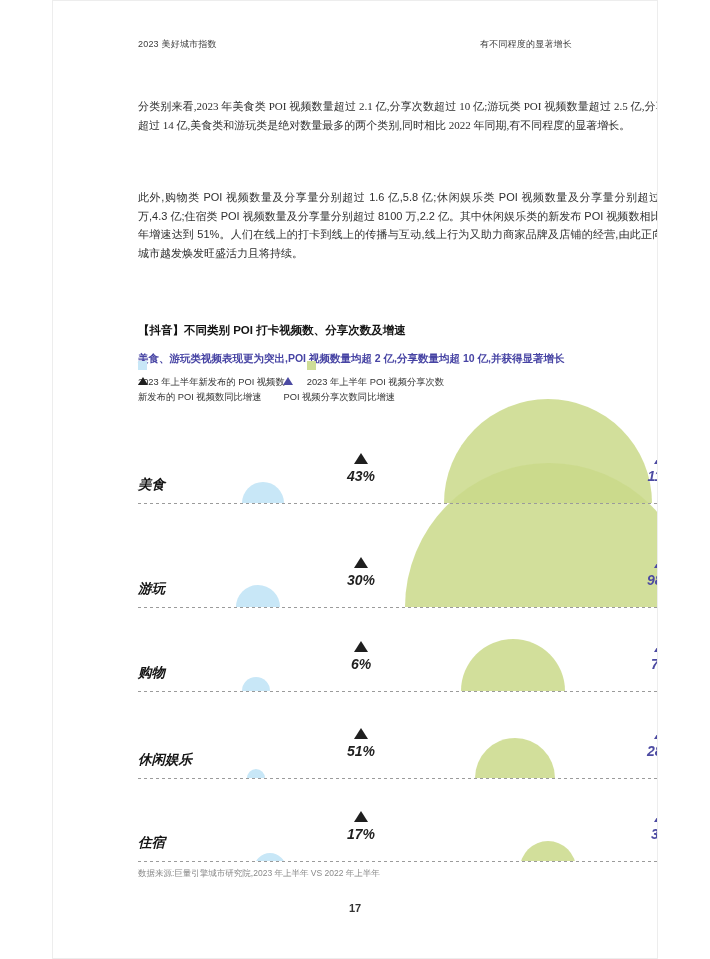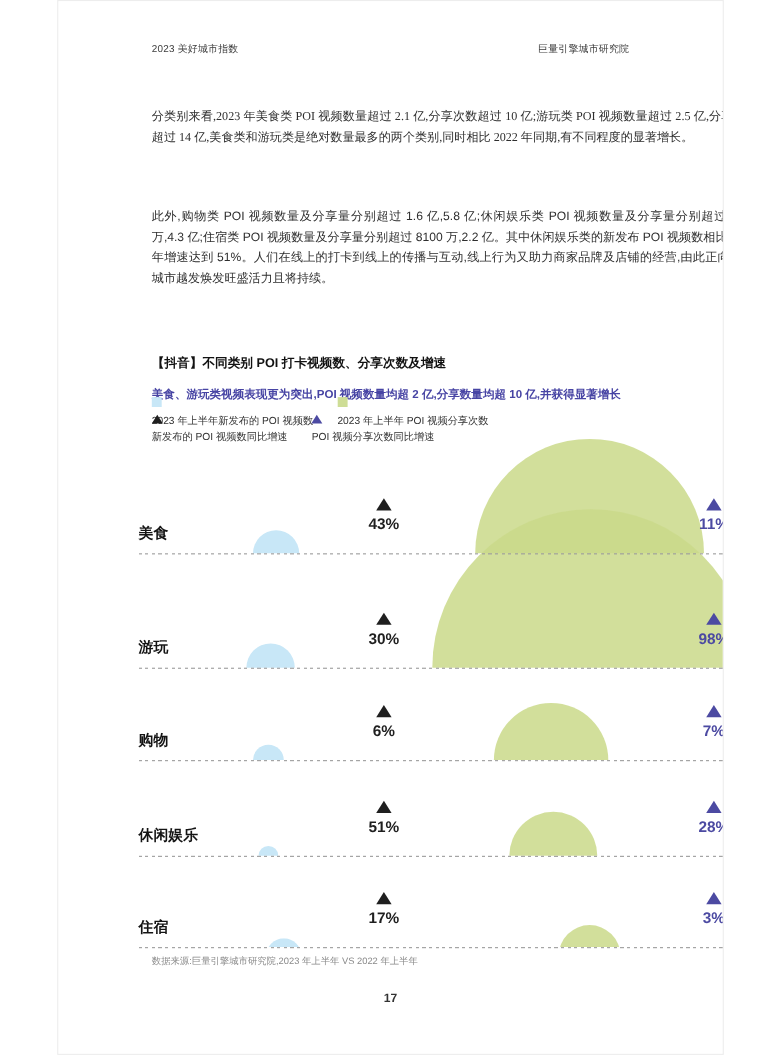--- a/index.html
+++ b/index.html
@@ -28,21 +28,21 @@
   .lg1 { top:360px; } .lg2 { top:376px; }
   .legend-item { display:flex; gap:6px;flex-direction:column; }
   .sq { width:9px; height:9px; display:inline-block; }
   .sq-blue { background:#c8e7f7; }
   .sq-green { background:#cedd96; }
   .tri-sm { width:0; height:0; border-left:5px solid transparent;
             border-right:5px solid transparent; display:inline-block; }
   .tri-sm-black { border-bottom:8px solid #1f1f1f; }
   .tri-sm-purple { border-bottom:8px solid #4c4aa2; }
   
-  .chart { position:absolute; left:73px; top:396px; width:548px; height:465px; }
+  .chart { position:absolute; left:85px; top:396px; width:548px; height:465px;font-style:italic; }
   .baseline { position:absolute; left:0; width:548px; height:1px; z-index:2;
     background:repeating-linear-gradient(90deg,#9b9b9b 0,#9b9b9b 3px,transparent 3px,transparent 6px); }
   .b1{top:106px} .b2{top:210px} .b3{top:294px} .b4{top:381px} .b5{top:464px}
   .cat { position:absolute; left:0; font-size:13.5px; font-weight:bold;
          color:#141414; z-index:3; }
   .cat1{top:79px} .cat2{top:183px} .cat3{top:267px} .cat4{top:354px} .cat5{top:437px}
   .dome { position:absolute; z-index:1;
           border-radius:50% 50% 0 0 / 100% 100% 0 0; }
   .blue { background:#c8e7f7; }
   .green { background:rgba(202,217,138,0.85); }
@@ -75,21 +75,21 @@
   .pageno { position:absolute; left:0; right:0; top:901px; text-align:center;
             font-size:11px; font-weight:bold; color:#333; }
 </style>
 </head>
 <body>
 
 <div class="page">
 
   <div class="hdr">
     <span>2023 美好城市指数</span>
-    <span>巨量引擎城市研究院</span>
+    <span>有不同程度的显著增长</span>
   </div>
 
   <p class="para p1">分类别来看,2023 年美食类 POI 视频数量超过 2.1 亿,分享次数超过 10 亿;游玩类 POI 视频数量超过 2.5 亿,分享次数超过 14 亿,美食类和游玩类是绝对数量最多的两个类别,同时相比 2022 年同期,有不同程度的显著增长。</p>
   <p class="para p2">此外,购物类 POI 视频数量及分享量分别超过 1.6 亿,5.8 亿;休闲娱乐类 POI 视频数量及分享量分别超过 9800 万,4.3 亿;住宿类 POI 视频数量及分享量分别超过 8100 万,2.2 亿。其中休闲娱乐类的新发布 POI 视频数相比 2022 年增速达到 51%。人们在线上的打卡到线上的传播与互动,线上行为又助力商家品牌及店铺的经营,由此正向循环,城市越发焕发旺盛活力且将持续。</p>
 
   <div class="fig-title">【抖音】不同类别 POI 打卡视频数、分享次数及增速</div>
   <div class="fig-sub">美食、游玩类视频表现更为突出,POI 视频数量均超 2 亿,分享数量均超 10 亿,并获得显著增长</div>
 
   <div class="legend-row lg1">
     <span class="legend-item">

